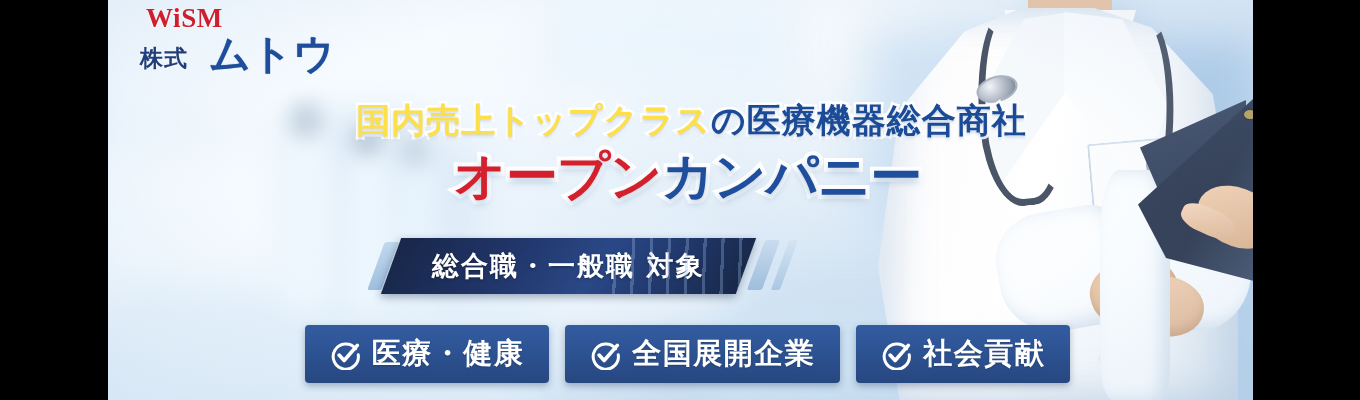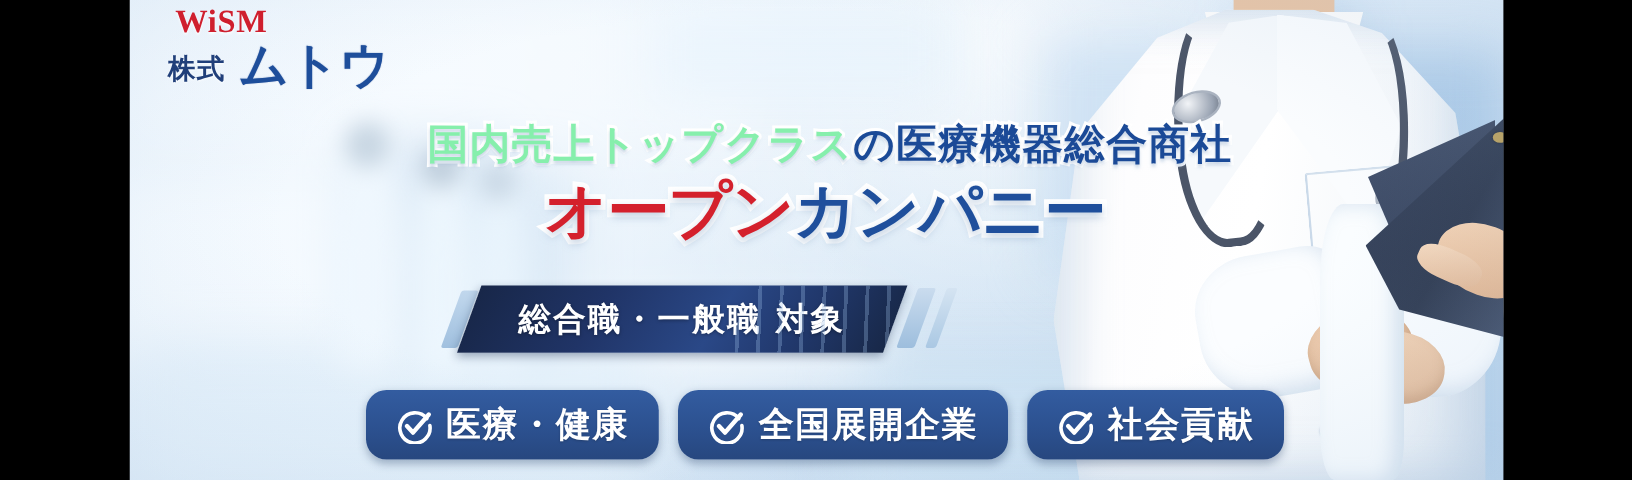--- a/index.html
+++ b/index.html
@@ -130,21 +130,21 @@
   #content{position:absolute;left:108px;top:0;width:1145px;height:400px;z-index:20;}
 
   
   #logo{position:absolute;left:32px;top:5px;width:250px;}
   #logo .wism{
     font-family:"Liberation Serif","DejaVu Serif",serif;
     font-weight:700;font-size:27px;letter-spacing:.6px;
     color:#cf1f2e;line-height:1;margin-left:6px;
     text-shadow:0 1px 2px rgba(255,255,255,.9);
   }
-  #logo .row{display:flex;align-items:flex-end;gap:11px;margin-top:3px;}
+  #logo .row{display:flex;align-items:flex-end;gap:21px;margin-top:3px;}
   #logo .kabu{
     font-weight:700;font-size:23px;color:#203f7a;line-height:1;
     letter-spacing:1px;padding-bottom:4px;
     text-shadow:0 1px 2px rgba(255,255,255,.9);
   }
   #logo .mutou{
     font-weight:700;font-size:41px;color:#1e4e9b;line-height:.95;
     letter-spacing:0px;
     text-shadow:0 1px 3px rgba(255,255,255,.85), 0 0 1px #1e4e9b;
   }
@@ -152,21 +152,21 @@
   
   #tagline{
     position:absolute;left:0;top:98px;width:1145px;text-align:center;
     font-weight:700;font-size:34px;letter-spacing:1px;white-space:nowrap;
     padding-left:22px;
   }
   #tagline span{
     -webkit-text-stroke:5px #ffffff;paint-order:stroke fill;
     text-shadow:0 2px 3px rgba(150,175,205,.55);
   }
-  #tagline .red{color:#86efac;}
+  #tagline .red{color:#fde047;}
   #tagline .blue{color:#1b4a97;margin-top:32px;}
 
   
   #headline{
     position:absolute;left:0;top:150px;width:1145px;text-align:center;
     font-weight:700;font-size:52px;line-height:1.02;letter-spacing:-1px;
     white-space:nowrap;padding-left:14px;
   }
   #headline span{
     -webkit-text-stroke:8px #ffffff;paint-order:stroke fill;
@@ -204,21 +204,21 @@
     color:#ffffff;font-weight:700;font-size:27px;letter-spacing:2px;white-space:nowrap;
     text-shadow:0 1px 3px rgba(0,0,0,.35);
   }
 
   
   #pills{
     position:absolute;left:0;top:325px;width:1145px;height:58px;
     display:flex;justify-content:center;align-items:center;gap:16px;padding-left:14px;
   }
   .pill{
-    height:58px;border-radius:17px;
+    height:58px;border-radius:4px;
     background:linear-gradient(180deg,#335ca0 0%,#2c5190 54%,#27477f 100%);
     display:flex;align-items:center;gap:11px;
     padding:0 25px;
     box-shadow:0 3px 7px rgba(35,60,100,.35);
   }
   .pill .txt{
     color:#fff;font-weight:700;font-size:29px;letter-spacing:1.5px;white-space:nowrap;
     text-shadow:0 1px 2px rgba(0,0,0,.2);
   }
   .chk{width:31px;height:31px;flex:none;display:block;}

